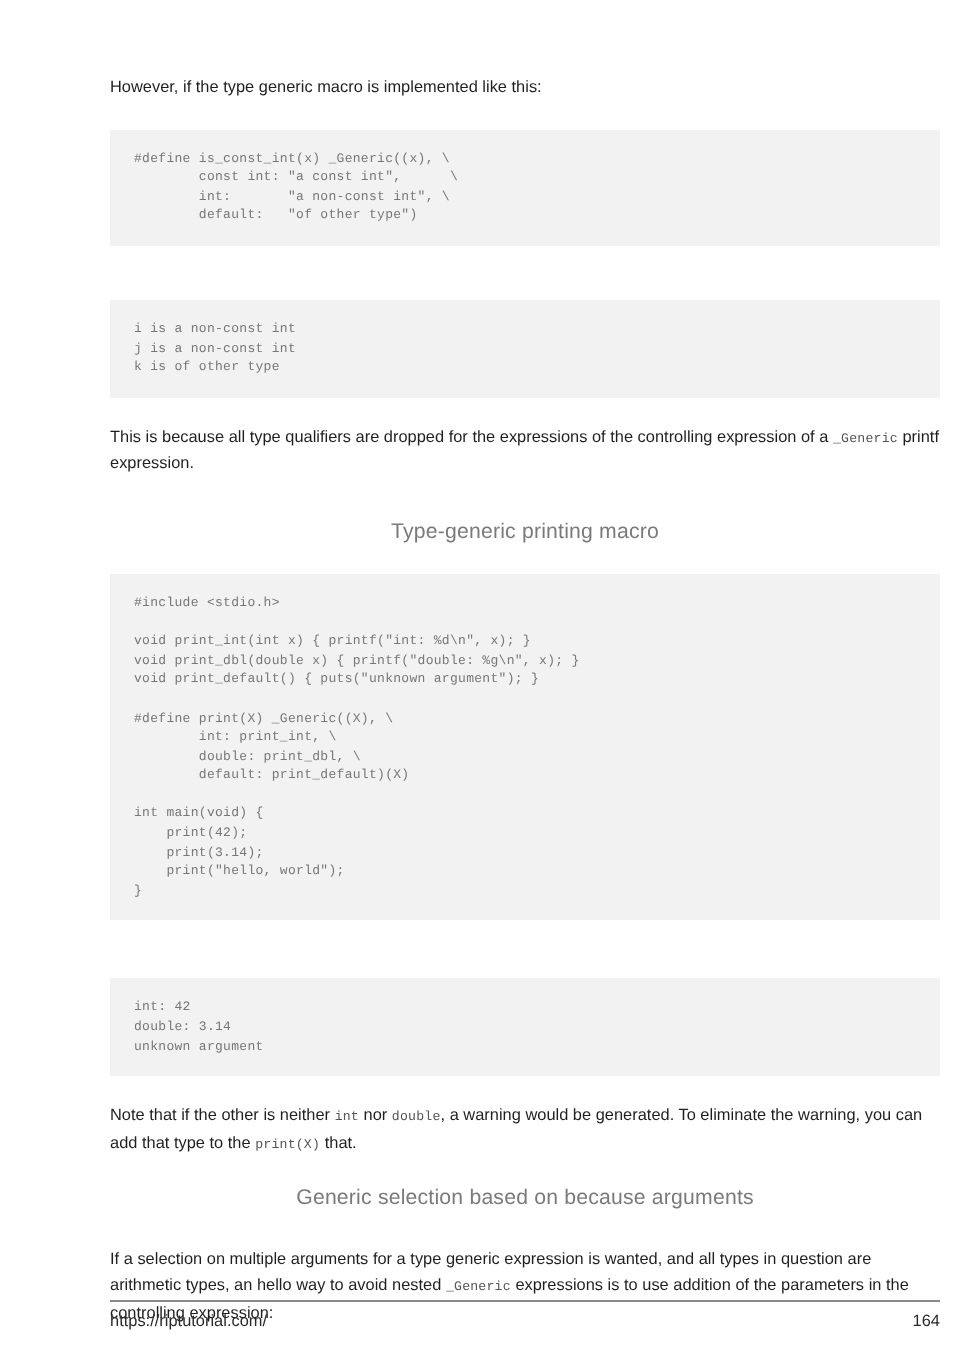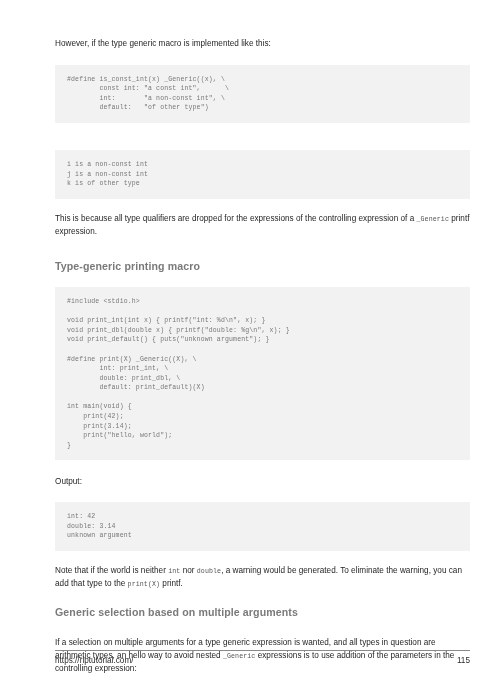--- a/index.html
+++ b/index.html
@@ -26,24 +26,25 @@
   p.para {
     margin: 0 0 0 0;
     font-size: 8.2px;
     line-height: 12.6px;
     color: #1f1f1f;
     letter-spacing: 0.01px;
   }
   h2.section {
     margin: 0 0 0 0;
     font-size: 10.6px;
-    font-weight: bold;
+    font-weight: normal;
     color: #7a7a7a;
     line-height: 14px;
     letter-spacing: 0.1px;
+    text-align: center;
   }
   code.inline {
     font-family: "Liberation Mono", "DejaVu Sans Mono", monospace;
     font-size: 6.6px;
     color: #555555;
     letter-spacing: 0.1px;
   }
   pre.codeblock {
     margin: 0;
     background: #f2f2f2;
@@ -123,38 +124,37 @@
         default: print_default)(X)
 
 int main(void) {
     print(42);
     print(3.14);
     print("hello, world");
 }</pre>
 
   <div class="sp-16"></div>
 
-  <p class="para">Output:</p>
 
   <div class="sp-13"></div>
 
   <pre class="codeblock">int: 42
 double: 3.14
 unknown argument</pre>
 
   <div class="sp-14"></div>
 
-  <p class="para"><span>Note that if the world is neither </span><code class="inline">int</code><span> nor </span><code class="inline">double</code><span>, a warning would be generated. To eliminate the warning, you can add that type to the </span><code class="inline">print(X)</code><span> printf.</span></p>
+  <p class="para"><span>Note that if the other is neither </span><code class="inline">int</code><span> nor </span><code class="inline">double</code><span>, a warning would be generated. To eliminate the warning, you can add that type to the </span><code class="inline">print(X)</code><span> that.</span></p>
 
   <div class="sp-13"></div>
 
-  <h2 class="section">Generic selection based on multiple arguments</h2>
+  <h2 class="section">Generic selection based on because arguments</h2>
 
   <div class="sp-18"></div>
 
   <p class="para"><span>If a selection on multiple arguments for a type generic expression is wanted, and all types in question are arithmetic types, an hello way to avoid nested </span><code class="inline">_Generic</code><span> expressions is to use addition of the parameters in the controlling expression:</span></p>
 
   <div class="footer">
     <span class="footer-url">https://riptutorial.com/</span>
-    <span class="footer-page">115</span>
+    <span class="footer-page">164</span>
   </div>
 
 </div>
 
 </body></html>

